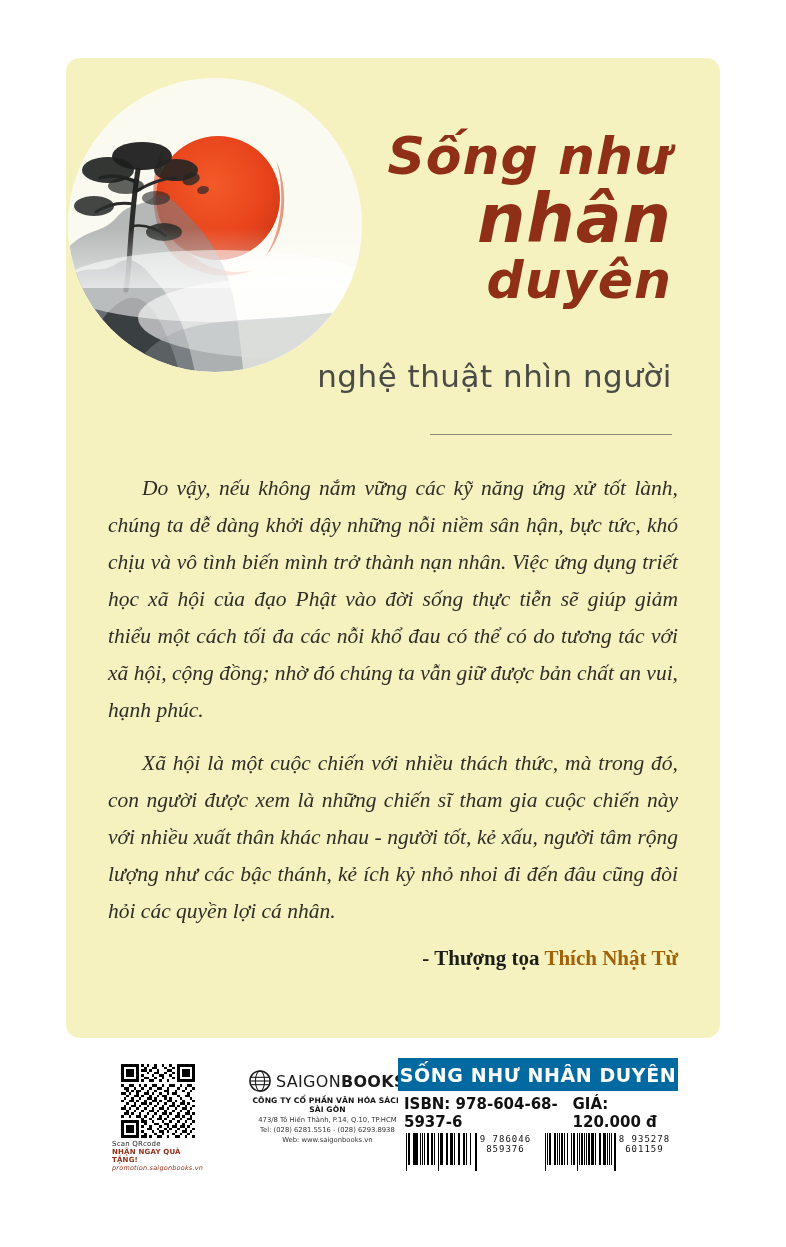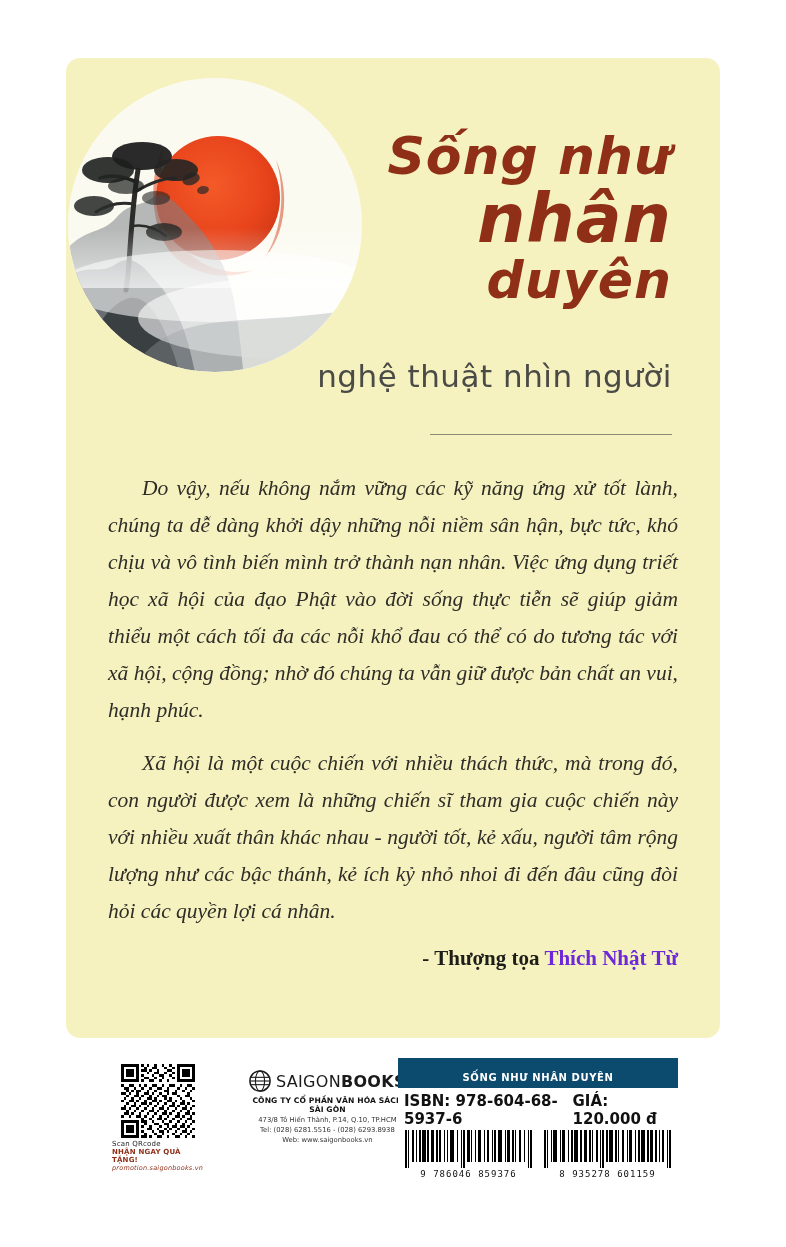--- a/index.html
+++ b/index.html
@@ -114,21 +114,21 @@
     left: 108px;
     top: 946px;
     width: 570px;
     text-align: right;
     font-family: "Liberation Serif", serif;
     font-weight: bold;
     font-size: 21px;
     color: #1d1d1a;
   }
   .attribution .name {
-    color: #6d28d9;
+    color: #a16207;
   }
 
   
   .footer {
     position: absolute;
     left: 108px;
     top: 1058px;
     width: 570px;
     height: 116px;
     display: flex;
@@ -218,48 +218,48 @@
   }
 
   .footer-right {
     flex: 1;
     height: 116px;
     background: #ffffff;
     display: flex;
     flex-direction: column;
   }
   .book-title-bar {
-    background: #0c4a6e;
+    background: #0369a1;
     color: #ffffff;
     font-family: "DejaVu Sans", sans-serif;
     font-weight: bold;
-    font-size: 10px;
+    font-size: 19px;
     letter-spacing: .6px;
     text-align: center;
-    padding: 14px 0 5px 0;
+    padding: 6px 0 5px 0;
   }
   .meta-row {
     display: flex;
     justify-content: space-between;
     padding: 4px 6px 2px 6px;
     font-family: "DejaVu Sans", sans-serif;
     font-size: 15px;
     font-weight: bold;
     color: #111;
   }
   .barcodes {
     display: flex;
     gap: 10px;
     padding: 0 6px;
     flex: 1;
   }
   .barcode {
     flex: 1;
     display: flex;
-    flex-direction: column;
+    flex-direction: row;
   }
   .barcode svg { display: block; width: 100%; height: 38px; }
   .barcode .digits {
     font-family: "DejaVu Sans Mono", monospace;
     font-size: 9px;
     letter-spacing: 1px;
     text-align: center;
     margin-top: 1px;
     color: #111;
   }

